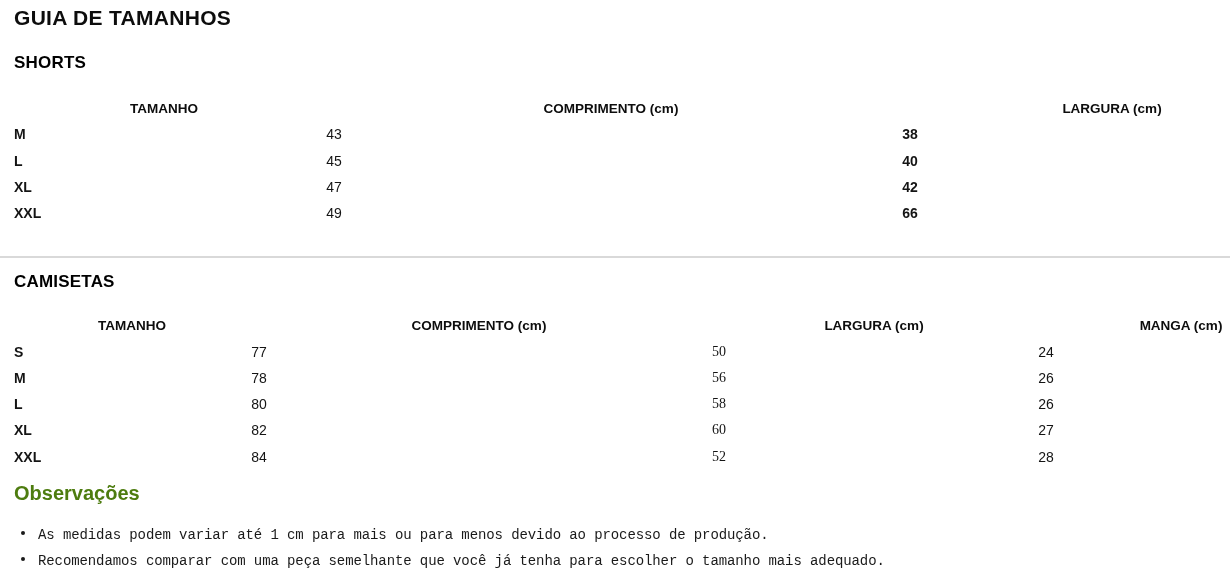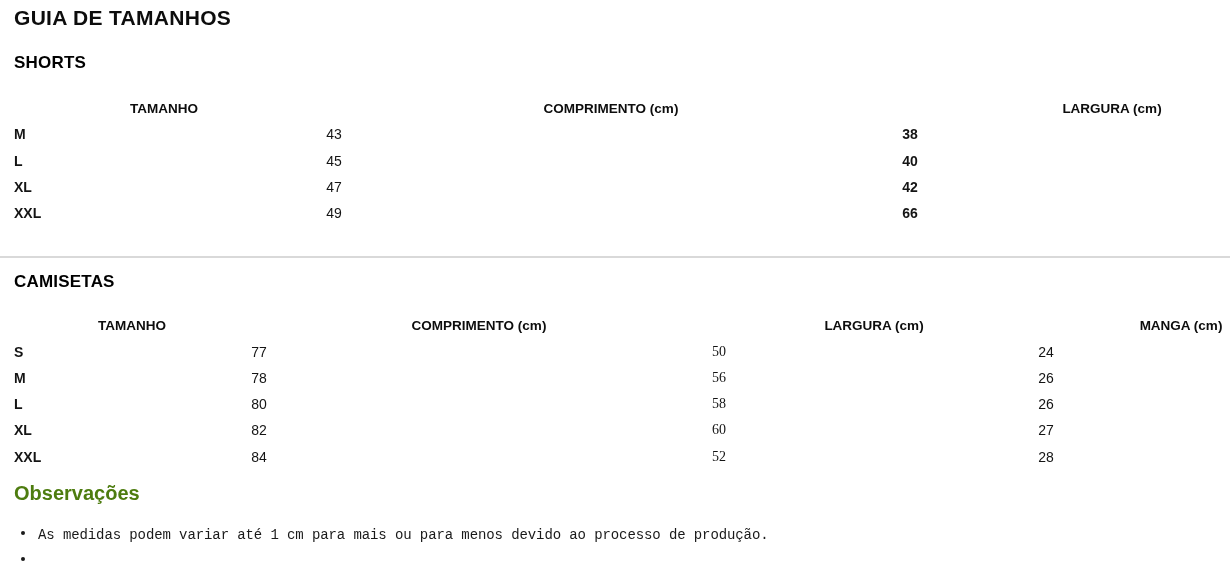--- a/index.html
+++ b/index.html
@@ -196,14 +196,15 @@
 
 <h3 class="notes-title">Observações</h3>
 
 <ul class="notes-list">
   <li>
     <span class="bullet-dot"></span>
     <span>As medidas podem variar até 1 cm para mais ou para menos devido ao processo de produção.</span>
   </li>
   <li>
     <span class="bullet-dot"></span>
+    <span>Recomendamos comparar com uma peça semelhante que você já tenha para escolher o tamanho mais adequado.</span>
   </li>
 </ul>
 
 </body></html>

